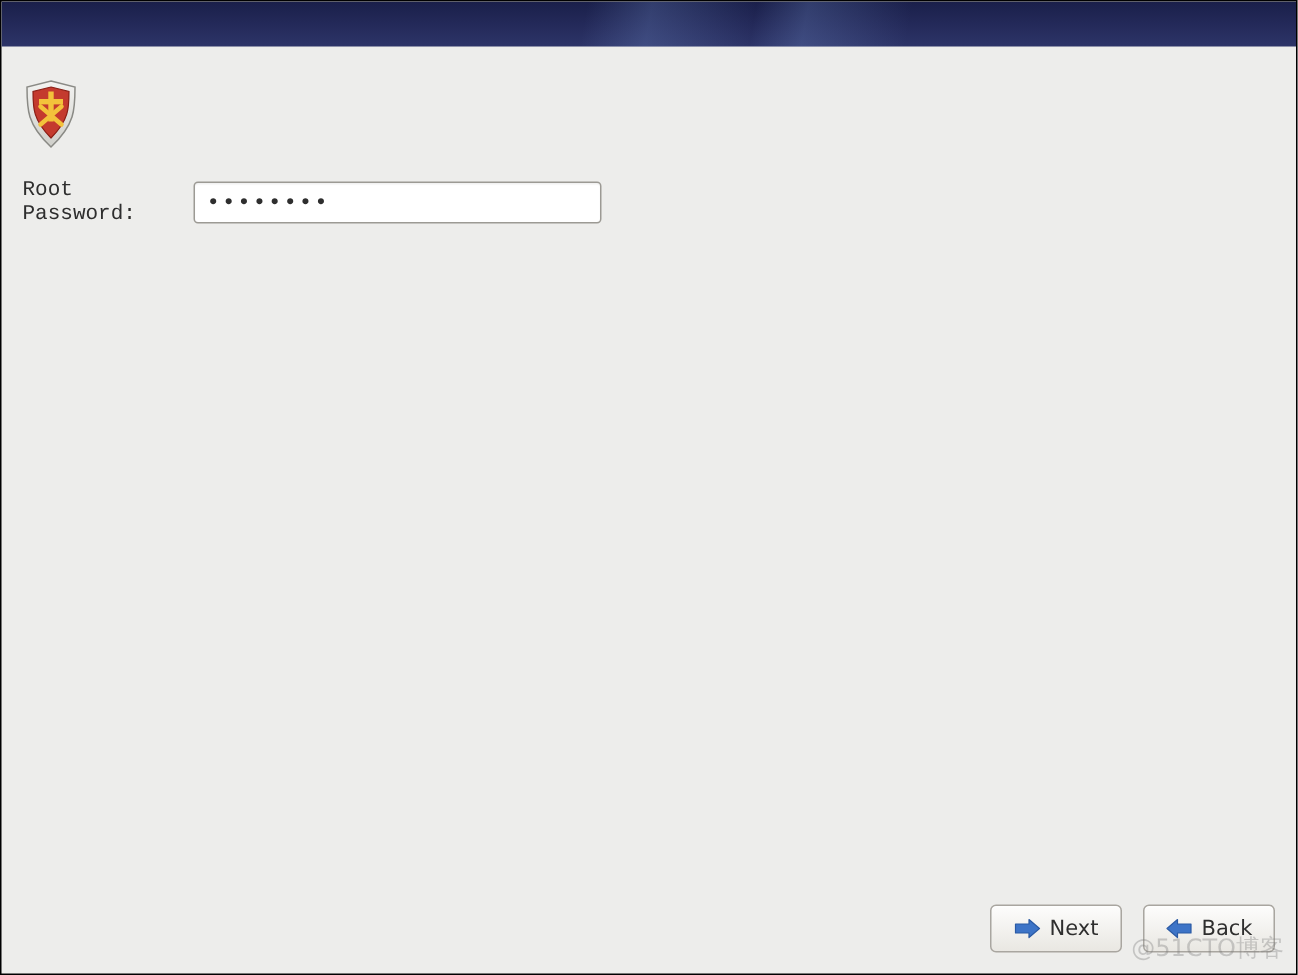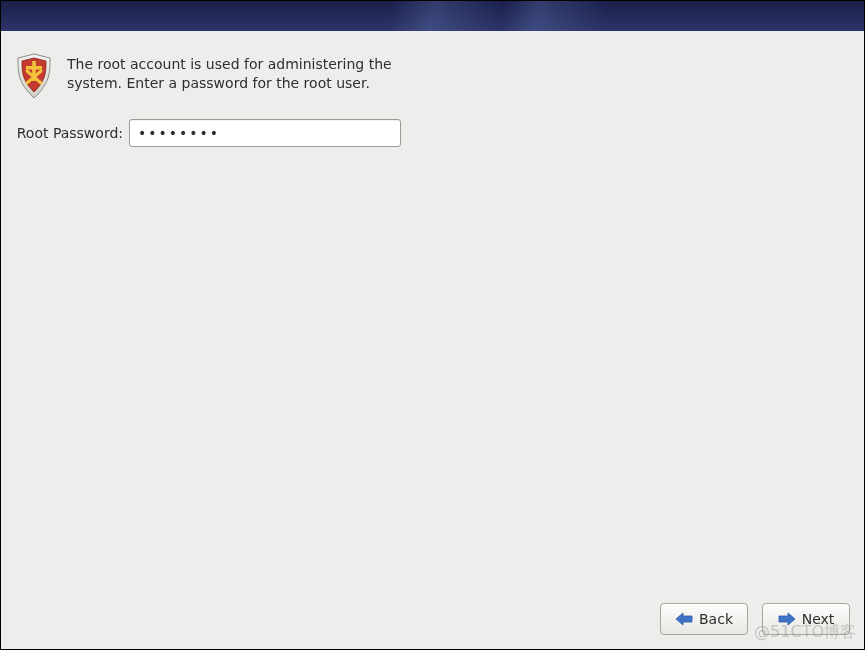--- a/index.html
+++ b/index.html
@@ -49,22 +49,23 @@
       line-height: 1.35;
       padding-top: 2px;
     }
     .form-row {
       display: flex;
       align-items: center;
       margin-bottom: 14px;
     }
     .form-label {
       width: 114px;
-      text-align: right;
+      text-align: left;
       padding-right: 6px;
+      font-family: Liberation Mono, monospace;
     }
     .text-input {
       width: 272px;
       height: 28px;
       border: 1px solid #9c9a94;
       border-radius: 3px;
       background: #fff;
       padding: 0 8px;
       font-size: 14px;
       font-family: inherit;
@@ -126,42 +127,41 @@
           </linearGradient>
         </defs>
         <path d="M19 1 L35 5 C35 20 35 30 19 45 C3 30 3 20 3 5 Z" fill="url(#sg)" stroke="#8a8a85" stroke-width="1"></path>
         <path d="M19 5 L31 8 C31 19 31 27 19 39 C7 27 7 19 7 8 Z" fill="#c43a2e" stroke="#8a1f16" stroke-width="0.8"></path>
         <rect x="17.2" y="8" width="3.6" height="20" fill="#f3c23b"></rect>
         <rect x="11" y="13" width="16" height="3.6" fill="#f3c23b"></rect>
         <path d="M12 30 L26 18" stroke="#f3c23b" stroke-width="3" stroke-linecap="round"></path>
         <path d="M12 18 L26 30" stroke="#f3c23b" stroke-width="3" stroke-linecap="round"></path>
       </svg>
     </span>
-    <div class="intro-text">The root account is used for administering the system.  Enter a password for the root user.</div>
   </div>
 
   <div class="form-row">
     <div class="form-label">Root Password:</div>
     <input type="password" class="text-input" value="••••••••" style="">
   </div>
 
 </div>
 
 <div class="footer">
   <button class="btn">
     <span>
       <svg class="arrow-icon" width="18" height="14" viewBox="0 0 18 14">
+        <path d="M10 1 L17 7 L10 13 L10 10 L1 10 L1 4 L10 4 Z" fill="#3d74c7" stroke="#2b5aa4" stroke-width="0.8" stroke-linejoin="round"></path>
+      </svg>
+    </span>
+    <span>Next</span>
+  </button>
+  <button class="btn">
+    <span>
+      <svg class="arrow-icon" width="18" height="14" viewBox="0 0 18 14">
         <path d="M8 1 L1 7 L8 13 L8 10 L17 10 L17 4 L8 4 Z" fill="#3d74c7" stroke="#2b5aa4" stroke-width="0.8" stroke-linejoin="round"></path>
       </svg>
     </span>
     <span>Back</span>
-  </button>
-  <button class="btn">
-    <span>
-      <svg class="arrow-icon" width="18" height="14" viewBox="0 0 18 14">
-        <path d="M10 1 L17 7 L10 13 L10 10 L1 10 L1 4 L10 4 Z" fill="#3d74c7" stroke="#2b5aa4" stroke-width="0.8" stroke-linejoin="round"></path>
-      </svg>
-    </span>
-    <span>Next</span>
   </button>
 </div>
 
 <div class="watermark">@51CTO博客</div>
 
 </body></html>

